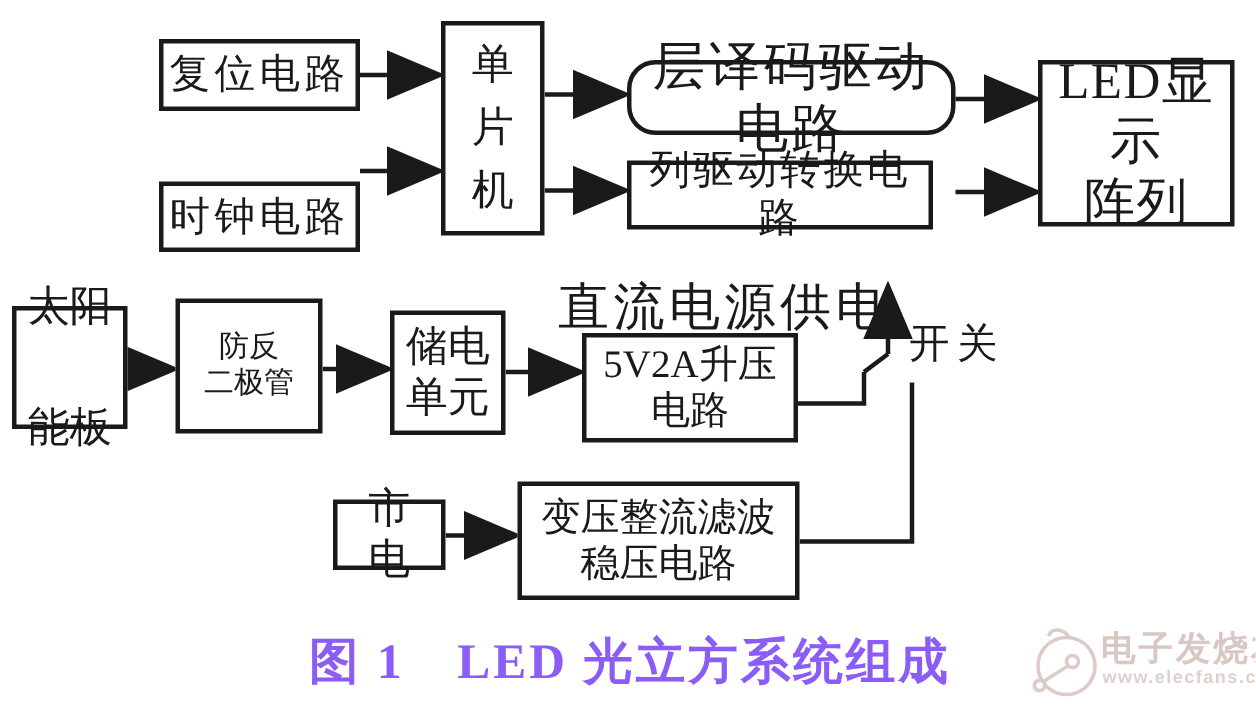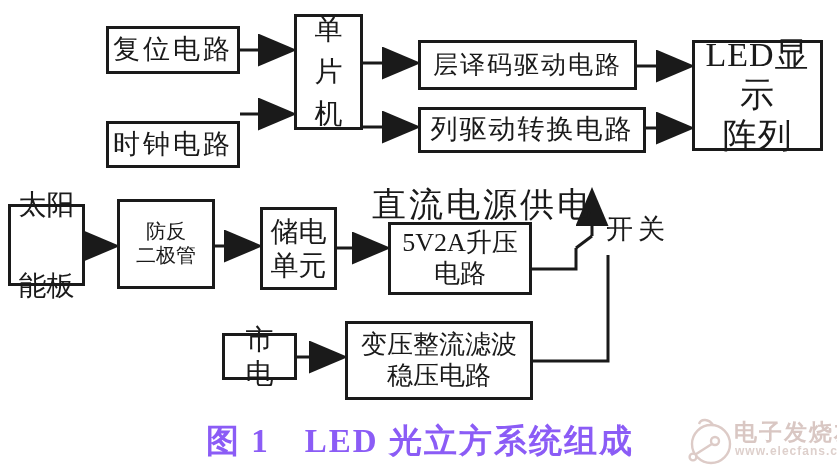--- a/index.html
+++ b/index.html
@@ -35,24 +35,24 @@
   .floating-label {
     position: absolute;
     color: #1a1a1a;
     font-family: "Liberation Serif", serif;
     white-space: nowrap;
     z-index: 2;
   }
   
   #box-reset  { left: 106px; top: 26px;  width: 134px; height: 48px;  font-size: 27px; letter-spacing: 3px; }
   #box-clock  { left: 106px; top: 90px;  width: 134px; height: 47px;  font-size: 27px; letter-spacing: 3px; margin-top: 31px; }
-  #box-mcu    { left: 294px; top: 14px;  width: 69px;  height: 116px; font-size: 28px; }
+  #box-mcu    { left: 294px; top: 14px;  width: 69px;  height: 143px; font-size: 28px; }
   #box-mcu .vtext { width: 30px; word-break: break-all; line-height: 1.5; }
-  #box-layer  { left: 418px; top: 40px;  width: 219px; height: 50px;  font-size: 25px; letter-spacing: 2px; }
-  #box-col    { left: 418px; top: 107px; width: 228px; height: 46px;  font-size: 27px; letter-spacing: 2px; }
+  #box-layer  { left: 418px; top: 40px;  width: 219px; height: 50px;  font-size: 35px; letter-spacing: 2px; border-radius: 19px; }
+  #box-col    { left: 418px; top: 107px; width: 204px; height: 46px;  font-size: 27px; letter-spacing: 2px; }
   #box-led    { left: 692px; top: 40px;  width: 131px; height: 111px; font-size: 34px; letter-spacing: 1px; }
   
   #box-solar  { left: 8px;   top: 204px; width: 77px;  height: 82px;  font-size: 28px; gap: 48px; }
   #box-diode  { left: 117px; top: 199px; width: 98px;  height: 90px;  font-size: 20px; }
   #box-storage{ left: 260px; top: 207px; width: 77px;  height: 83px;  font-size: 28px; }
   #box-boost  { left: 388px; top: 222px; width: 144px; height: 73px;  font-size: 26px; }
   
   #box-mains  { left: 222px; top: 333px; width: 75px;  height: 47px;  font-size: 28px; letter-spacing: 6px; padding-left: 6px; }
   #box-xfmr   { left: 345px; top: 321px; width: 188px; height: 79px;  font-size: 26px; }
   

